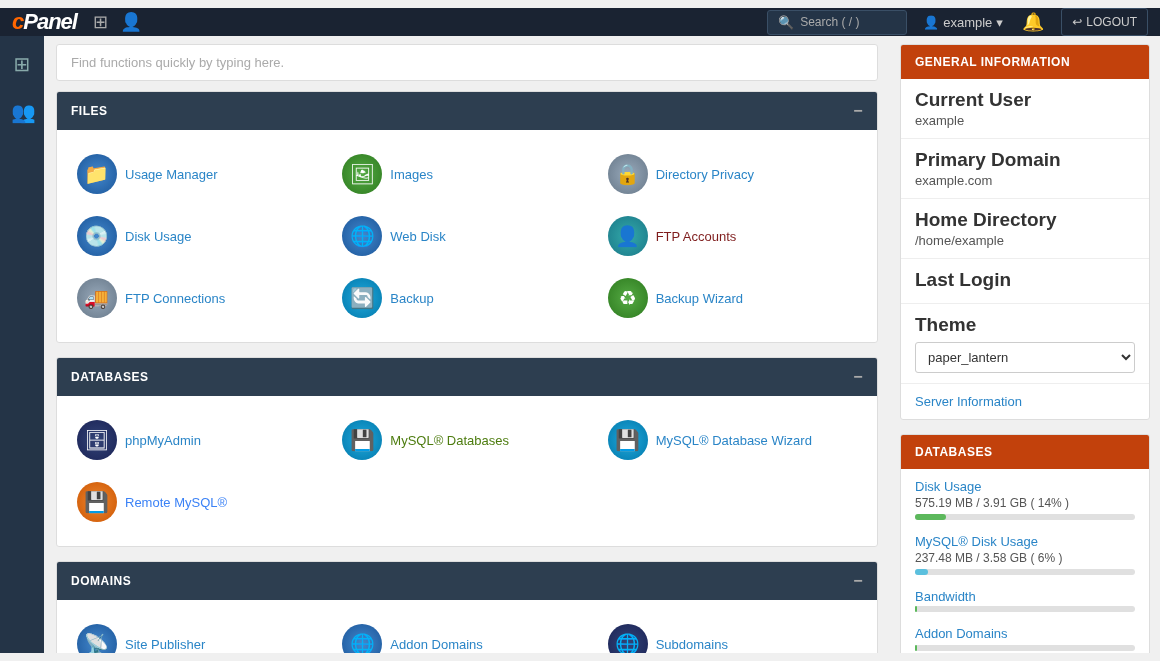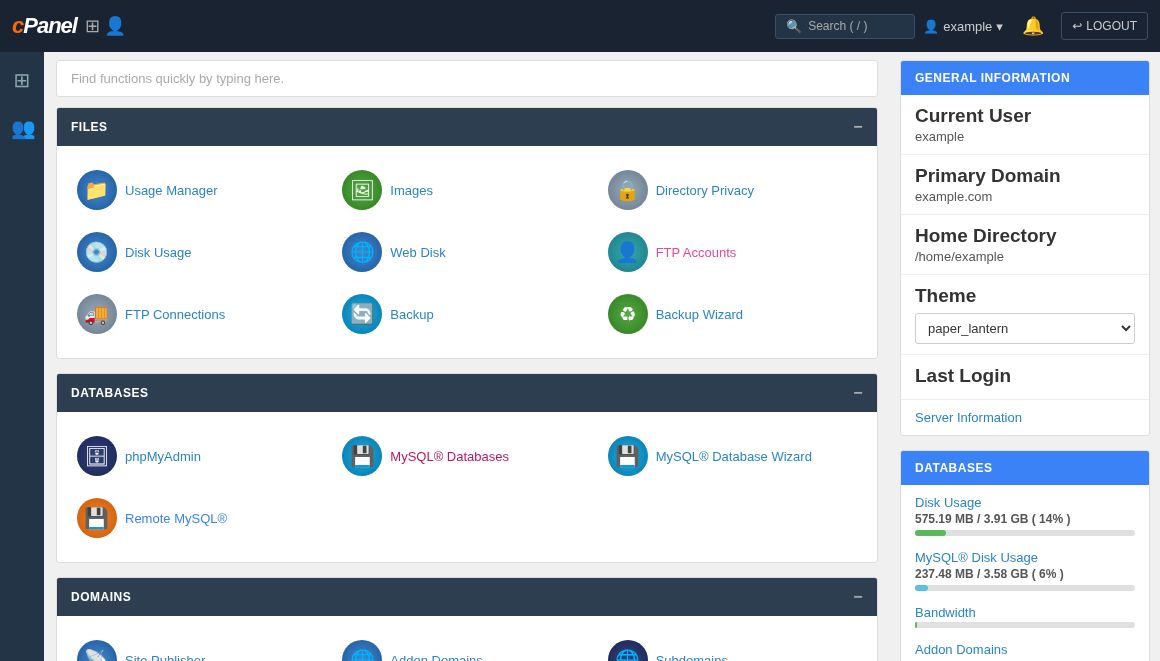--- a/index.html
+++ b/index.html
@@ -1,24 +1,26 @@
 <!DOCTYPE html>
 <html><head>
   <meta charset="utf-8">
   <style>
     * { box-sizing: border-box; margin: 0; padding: 0; }
     body { font-family: 'Lucida Grande', Tahoma, Arial, sans-serif; font-size: 13px; background: #f0f0f0; color: #333; }
 
     
     .top-nav {
       background: #1a2332;
-      height: 52px;
+      height: 28px;
       display: flex;
       align-items: center;
       padding: 0 12px;
+      gap: 8px;
+      margin-top: 8px;
     }
     .top-nav .cpanel-logo {
       color: #fff;
       font-size: 22px;
       font-style: italic;
       font-weight: bold;
       margin-right: 8px;
       letter-spacing: -1px;
     }
     .top-nav .cpanel-logo span { color: #ff6600; }
@@ -186,21 +188,21 @@
       overflow-y: auto;
       padding: 8px 10px;
     }
     .info-panel {
       background: #fff;
       border: 1px solid #ddd;
       border-radius: 3px;
       margin-bottom: 14px;
     }
     .info-header {
-      background: #3b82f6;
+      background: #c2410c;
       color: #fff;
       font-size: 12px;
       font-weight: bold;
       letter-spacing: 0.5px;
       padding: 10px 14px;
       border-radius: 2px 2px 0 0;
     }
     .info-row {
       padding: 10px 14px;
       border-bottom: 1px solid #eee;
@@ -225,21 +227,21 @@
       cursor: pointer;
       text-decoration: none;
       padding: 10px 14px;
       display: block;
     }
 
     
     .stats-section { padding: 10px 14px; }
     .stat-item { margin-bottom: 14px; }
     .stat-title { color: #2a85c7; font-size: 13px; cursor: pointer; margin-bottom: 2px; }
-    .stat-value { color: #555; font-size: 12px; margin-bottom: 4px; font-weight: bold; }
+    .stat-value { color: #555; font-size: 12px; margin-bottom: 4px; }
     .stat-bar-bg { background: #e0e0e0; height: 6px; border-radius: 3px; }
     .stat-bar { height: 6px; border-radius: 3px; }
     .bar-green { background: #5cb85c; }
     .bar-blue { background: #5bc0de; }
   </style>
 </head>
 <body>
 
 <nav class="top-nav">
   <span class="cpanel-logo">
@@ -301,21 +303,21 @@
               <div class="grid-item">
       <div class="icon-wrap ic-blue">💿</div>
       <span style="color:#2a85c7">Disk Usage</span>
     </div>
               <div class="grid-item">
       <div class="icon-wrap ic-blue">🌐</div>
       <span style="color:#2a85c7">Web Disk</span>
     </div>
               <div class="grid-item">
       <div class="icon-wrap ic-teal">👤</div>
-      <span style="color:#ec4899">FTP Accounts</span>
+      <span style="color:#7f1d1d">FTP Accounts</span>
     </div>
               <div class="grid-item">
       <div class="icon-wrap ic-gray">🚚</div>
       <span style="color:#2a85c7">FTP Connections</span>
     </div>
               <div class="grid-item">
       <div class="icon-wrap ic-cyan">🔄</div>
       <span style="color:#2a85c7">Backup</span>
     </div>
               <div class="grid-item">
@@ -331,21 +333,21 @@
             <span class="toggle">−</span>
           </div>
           <div class="section-body">
             <div class="items-grid">
               <div class="grid-item">
       <div class="icon-wrap ic-darkblue">🗄</div>
       <span style="color:#2a85c7">phpMyAdmin</span>
     </div>
               <div class="grid-item">
       <div class="icon-wrap ic-cyan">💾</div>
-      <span style="color:#be185d">MySQL® Databases</span>
+      <span style="color:#4d7c0f">MySQL® Databases</span>
     </div>
               <div class="grid-item">
       <div class="icon-wrap ic-cyan">💾</div>
       <span style="color:#2a85c7">MySQL® Database Wizard</span>
     </div>
               <div class="grid-item">
       <div class="icon-wrap ic-orange">💾</div>
       <span style="color:#3b82f6">Remote MySQL®</span>
     </div>
             </div>
@@ -387,28 +389,28 @@
       </div>
       <div class="info-row">
         <div class="info-label">Primary Domain</div>
         <div class="info-value">example.com</div>
       </div>
       <div class="info-row">
         <div class="info-label">Home Directory</div>
         <div class="info-value">/home/example</div>
       </div>
       <div class="info-row">
+        <div class="info-label">Last Login</div>
+        <div class="info-value"></div>
+      </div>
+      <div class="info-row">
         <div class="info-label">Theme</div>
         <select class="theme-select">
           <option>paper_lantern</option>
         </select>
-      </div>
-      <div class="info-row">
-        <div class="info-label">Last Login</div>
-        <div class="info-value"></div>
       </div>
       <a class="server-info-link">Server Information</a>
     </div>
 
     <div class="info-panel">
       <div class="info-header">DATABASES</div>
       <div class="stats-section" id="stats-container">
           <div class="stat-item">
     <div class="stat-title">Disk Usage</div>
     <div class="stat-value">575.19 MB / 3.91 GB ( 14% )</div>

